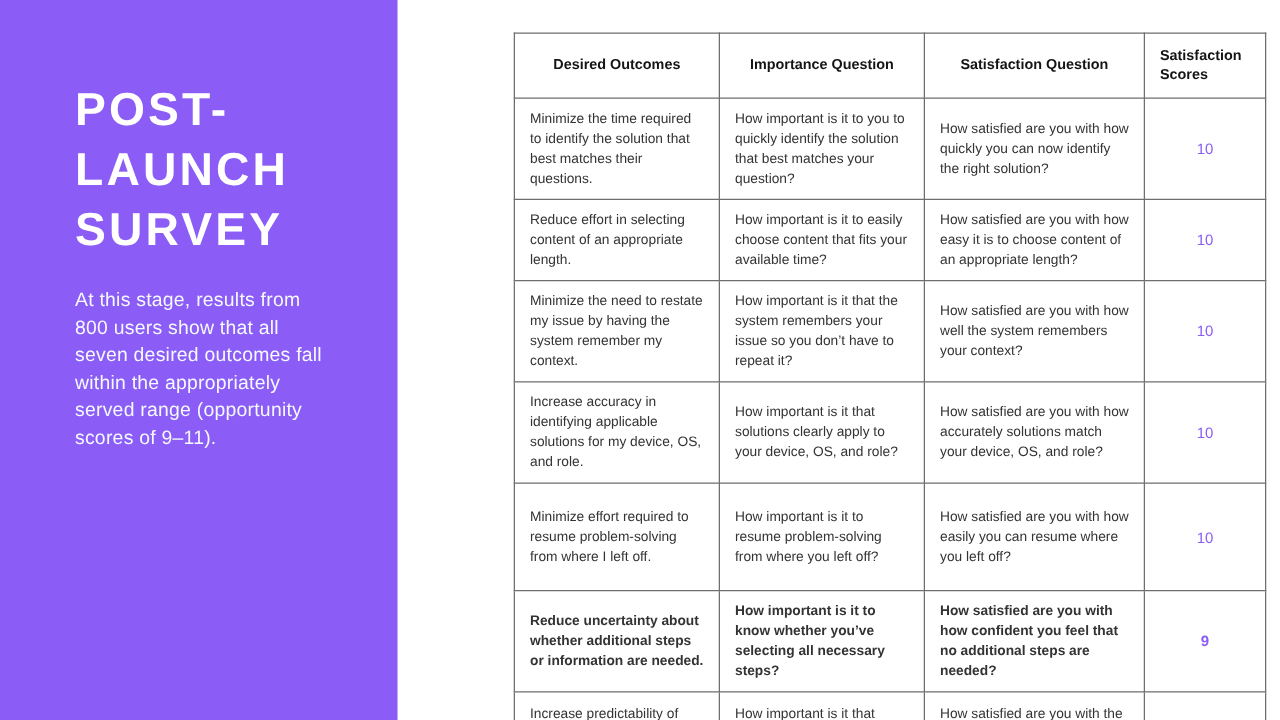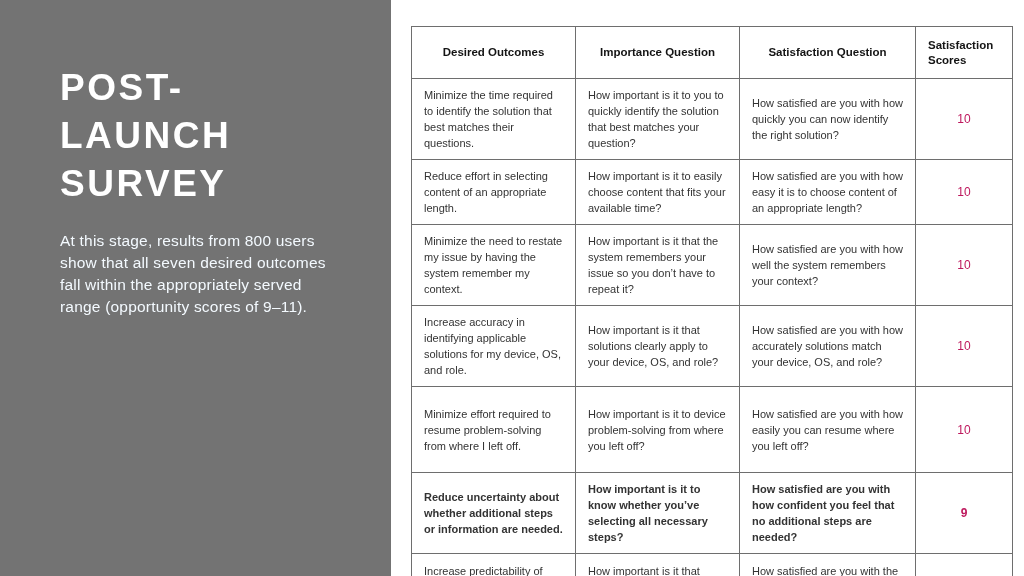--- a/index.html
+++ b/index.html
@@ -7,22 +7,22 @@
     width: 1024px; height: 576px;
     background: #ffffff;
     font-family: "Liberation Sans", sans-serif;
     overflow: hidden;
   }
   .slide { position: relative; width: 1024px; height: 576px; background: #ffffff; }
 
   
   .sidebar {
     position: absolute; left: 0; top: 0;
-    width: 391px; height: 576px;
-    background: #737373;
+    width: 318px; height: 576px;
+    background: #8b5cf6;
     color: #ffffff;
     padding: 60px 52px 0 60px;
   }
   .slide-title {
     font-size: 37px;
     font-weight: 700;
     letter-spacing: 2.5px;
     line-height: 48px;
     margin-top: 4px;
   }
@@ -49,21 +49,21 @@
     word-wrap: break-word;
   }
   .survey th {
     font-size: 11.5px;
     font-weight: 700;
     color: #141414;
     line-height: 15px;
   }
   .survey th.score-head { text-align: left; }
   .survey td { font-size: 11px; line-height: 16px; text-align: left; }
-  .survey td.score-cell { text-align: center; font-size: 12px; color: #be185d; }
+  .survey td.score-cell { text-align: center; font-size: 12px; color: #8b5cf6; }
 
   
   .survey tr:nth-child(1) { height: 52px; }
   .survey tr:nth-child(2) { height: 70px; }
   .survey tr:nth-child(3) { height: 62px; }
   .survey tr:nth-child(4) { height: 79px; }
   .survey tr:nth-child(5) { height: 65px; }
   .survey tr:nth-child(6) { height: 86px; }
   .survey tr:nth-child(7) { height: 61px; font-weight: bold; }
   .survey tr:nth-child(8) { height: 67px; }
@@ -121,21 +121,21 @@
 
         <tr>
           <td>Increase accuracy in identifying applicable solutions for my device, OS, and role.</td>
           <td>How important is it that solutions clearly apply to your device, OS, and role?</td>
           <td>How satisfied are you with how accurately solutions match your device, OS, and role?</td>
           <td class="score-cell">10</td>
         </tr>
 
         <tr>
           <td>Minimize effort required to resume problem-solving from where I left off.</td>
-          <td>How important is it to device problem-solving from where you left off?</td>
+          <td>How important is it to resume problem-solving from where you left off?</td>
           <td>How satisfied are you with how easily you can resume where you left off?</td>
           <td class="score-cell">10</td>
         </tr>
 
         <tr>
           <td>Reduce uncertainty about whether additional steps or information are needed.</td>
           <td>How important is it to know whether you’ve selecting all necessary steps?</td>
           <td>How satisfied are you with how confident you feel that no additional steps are needed?</td>
           <td class="score-cell">9</td>
         </tr>

